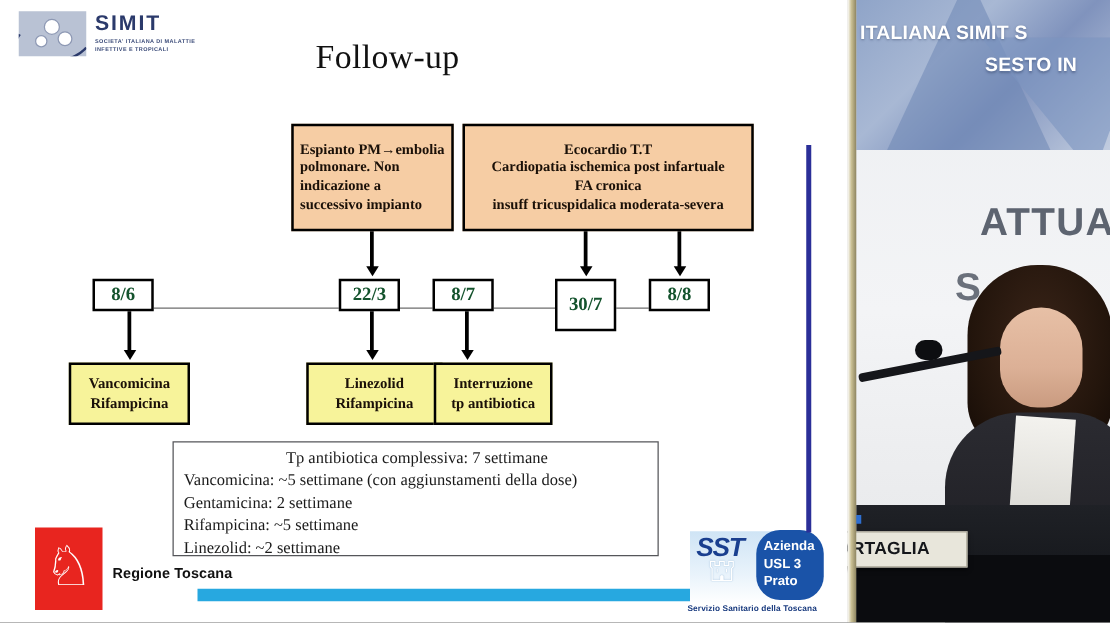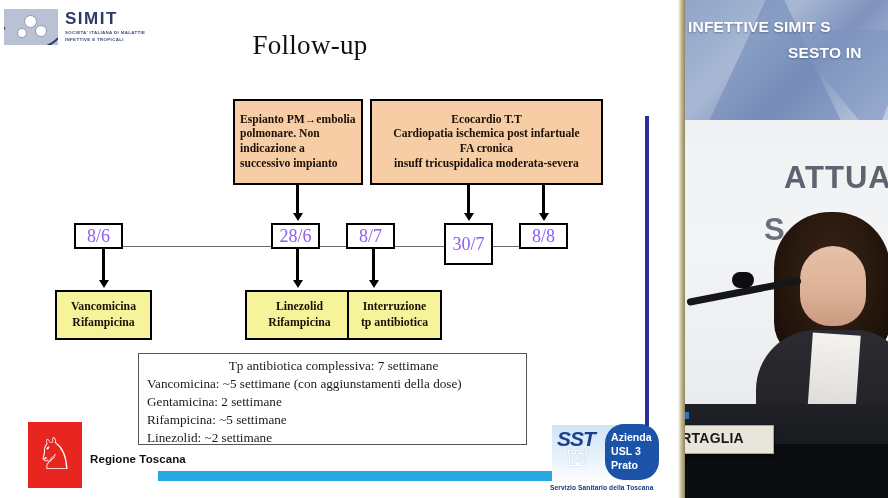--- a/index.html
+++ b/index.html
@@ -26,21 +26,21 @@
     position: absolute;
     left: 0; top: 0;
     width: 678px; height: 498px;
     background: #ffffff;
     overflow: hidden;
   }
 
   
   .simit-logo {
     position: absolute;
-    left: 4px; top: 6px;
+    left: 15px; top: 6px;
     width: 152px; height: 42px;
     display: flex;
     align-items: center;
   }
   .simit-mark {
     position: relative;
     width: 54px; height: 36px;
     background: #b9c2d4;
     flex: 0 0 auto;
     overflow: hidden;
@@ -102,24 +102,24 @@
     display: flex;
     align-items: center;
     font-family: "Liberation Serif", serif;
     font-weight: bold;
     color: #1a1008;
   }
   .node.orange { background: #f6cda4; }
   .node.yellow { background: #f7f39a; }
   .node.date {
     background: #ffffff;
-    font-weight: normal;
+    font-weight: bold;
     justify-content: center;
-    font-size: 18px;
-    color: #8b5cf6;
+    font-size: 15px;
+    color: #14532d;
   }
   .node .inner { width: 100%; }
   .node.orange .inner { padding: 0 5px; line-height: 1.27; font-size: 11.6px; }
   .node.orange.centered .inner { text-align: center; }
   .node.yellow .inner { text-align: center; line-height: 1.33; font-size: 11.8px; }
 
   
   #box-espianto   { left: 233px; top: 99px;  width: 130px; height: 86px; }
   #box-ecocardio  { left: 370px; top: 99px;  width: 233px; height: 86px; }
 
@@ -461,21 +461,21 @@
 
     <div class="conn" style="left:467px; top:185px; height:29px;"></div>
     <div class="arrowhead" style="left:463.5px; top:213px;"></div>
 
     <div class="conn" style="left:542px; top:185px; height:29px;"></div>
     <div class="arrowhead" style="left:538.5px; top:213px;"></div>
 
     <div class="timeline-rule"></div>
 
     <div class="node date" id="date-86">8/6</div>
-    <div class="node date" id="date-226">28/6</div>
+    <div class="node date" id="date-226">22/3</div>
     <div class="node date" id="date-87">8/7</div>
     <div class="node date" id="date-307">30/7</div>
     <div class="node date" id="date-88">8/8</div>
 
     <div class="conn" style="left:102px; top:249px; height:32px;"></div>
     <div class="arrowhead" style="left:98.5px; top:280px;"></div>
 
     <div class="conn" style="left:296px; top:249px; height:32px;"></div>
     <div class="arrowhead" style="left:292.5px; top:280px;"></div>
 
@@ -529,21 +529,21 @@
     <div class="blue-vline"></div>
   </div>
 
   <div id="video">
     <div class="vid-wall"></div>
 
     <div class="vid-banner">
       <div class="tri1"></div>
       <div class="tri2"></div>
     </div>
-    <div class="banner-l1">INFETTIVE SIMIT S</div>
+    <div class="banner-l1">ITALIANA SIMIT S</div>
     <div class="banner-l2">SESTO IN</div>
 
     <div class="wall-l1">ATTUA</div>
     <div class="wall-l2">S</div>
 
     <div class="speaker-hair"></div>
     <div class="speaker-face"></div>
     <div class="speaker-body"></div>
     <div class="speaker-shirt"></div>
 

